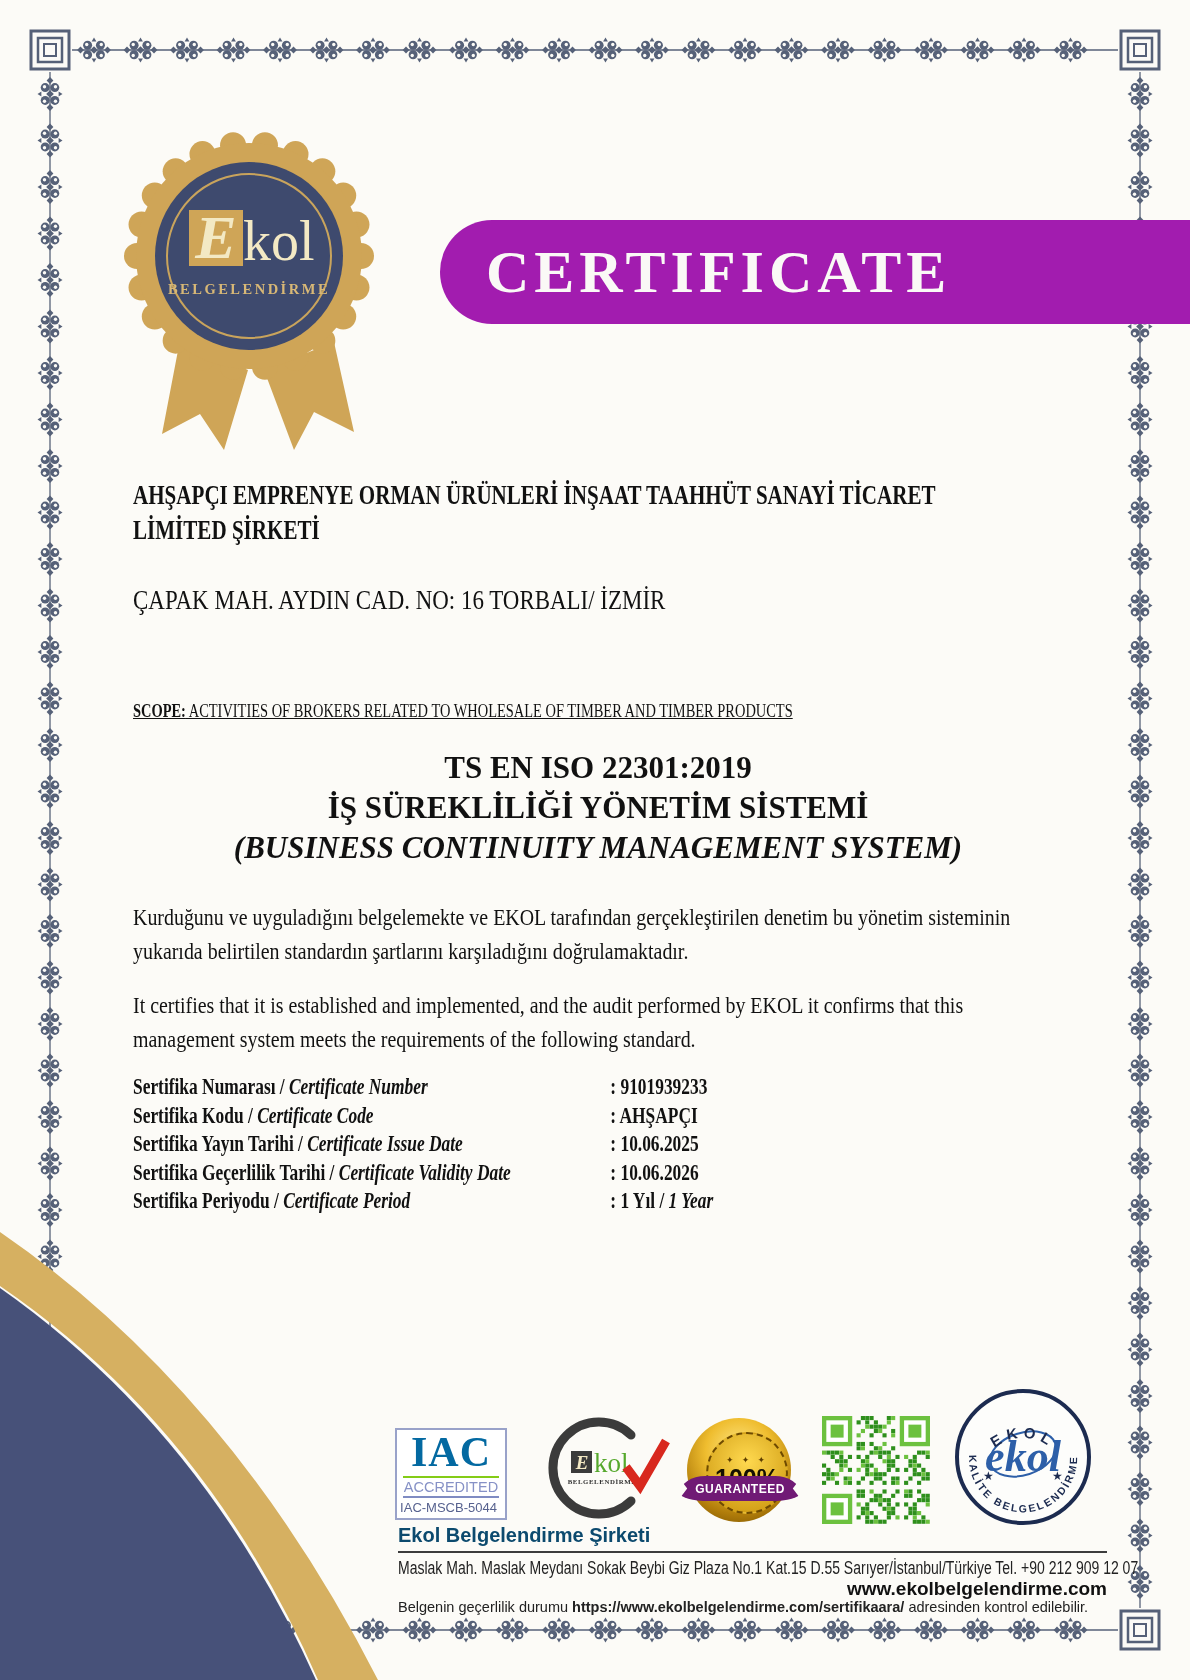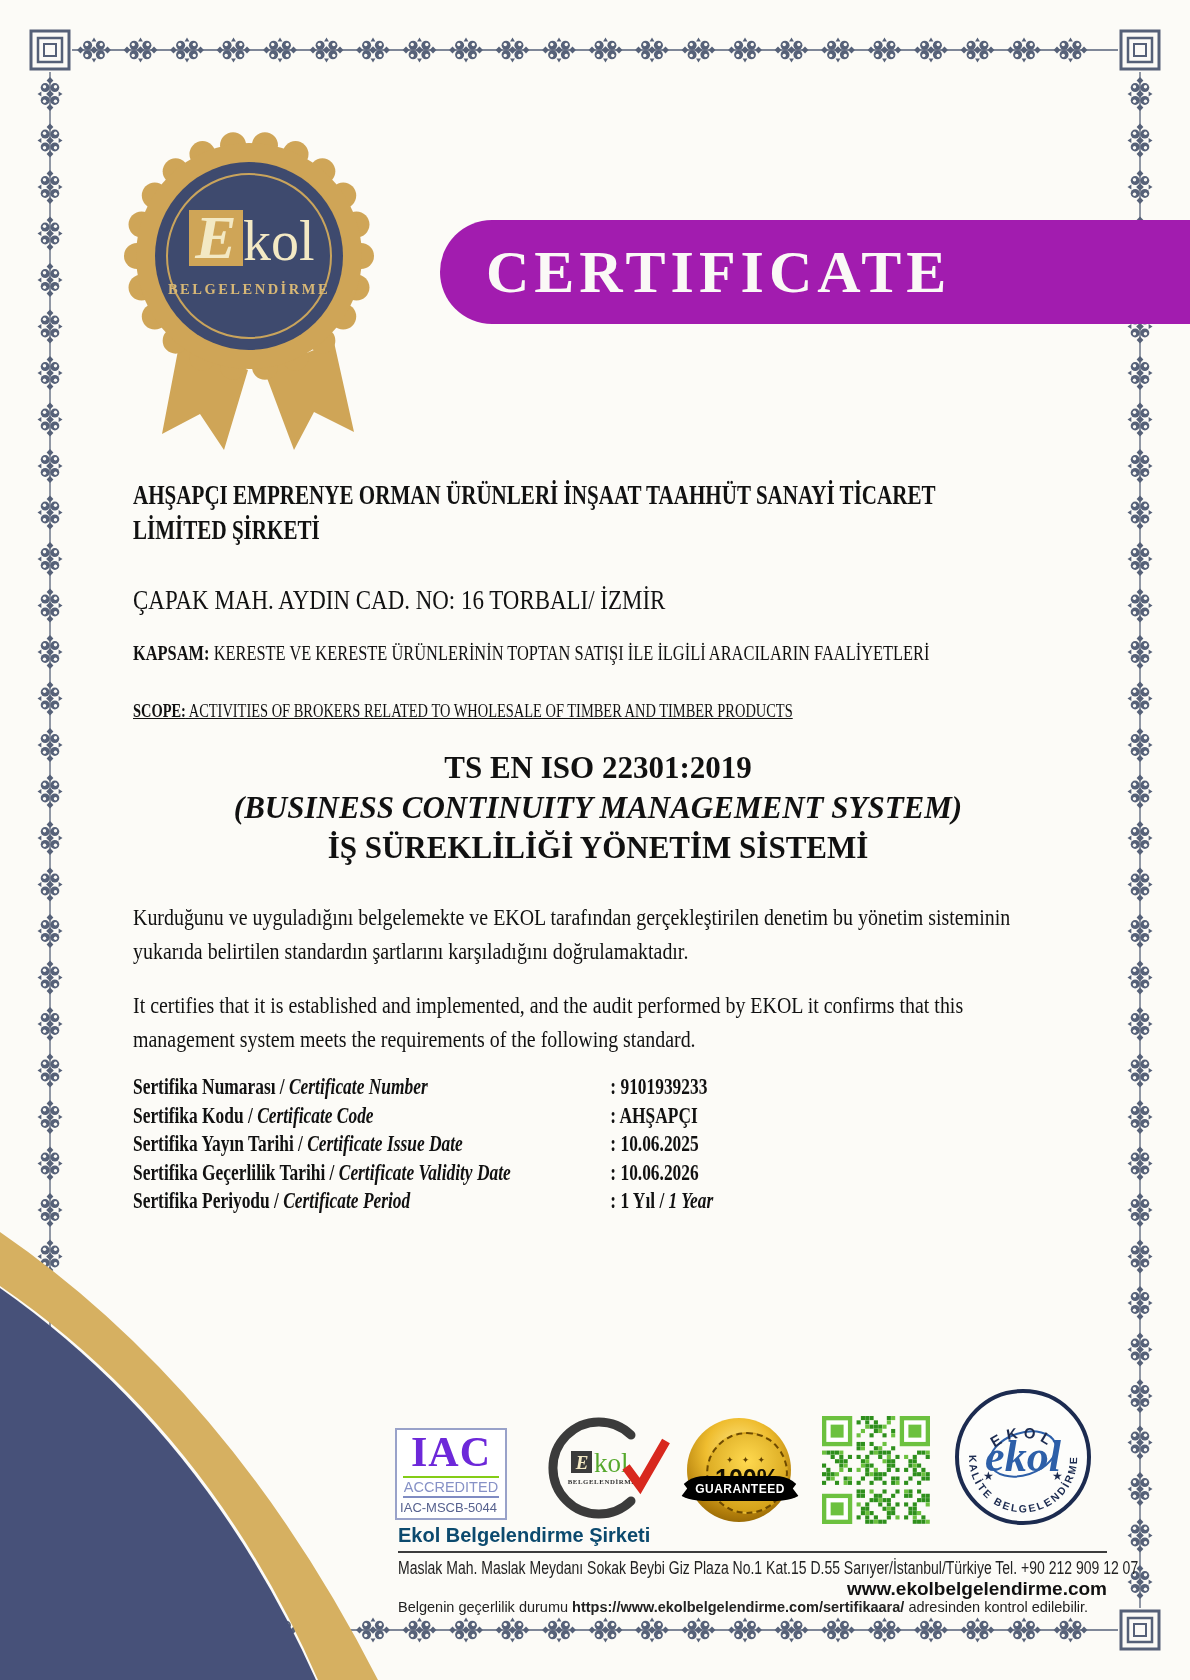--- a/index.html
+++ b/index.html
@@ -29,34 +29,34 @@
   .para{position:absolute;left:133px;font-size:24px;line-height:34px;}
   .details{position:absolute;left:133px;top:1072px;font-weight:bold;font-size:23.5px;line-height:28.5px;
            transform:scaleX(.74);transform-origin:0 0;white-space:nowrap;}
   .det-label{display:inline-block;width:645px;}
   
   #swoosh-svg{position:absolute;left:0;top:0;z-index:3;}
   
   .sans{font-family:"Liberation Sans",sans-serif;}
   .iac{position:absolute;left:395px;top:1428px;width:108px;z-index:4;border:2.5px solid #99a2c9;
        background:#fff;text-align:center;font-family:"Liberation Serif",serif;}
-  .iac-name{font-weight:bold;font-size:42px;line-height:44px;color:#6d28d9;letter-spacing:1px;}
+  .iac-name{font-weight:bold;font-size:42px;line-height:44px;color:#0369a1;letter-spacing:1px;}
   .iac-accr{font-family:"Liberation Sans",sans-serif;font-size:14.5px;color:#8691c6;
             border-top:2px solid #84cc16;border-bottom:2px solid #7f8bc2;padding:1px 0;margin:2px 6px 0 6px;}
   .iac-code{font-family:"Liberation Sans",sans-serif;font-size:13px;color:#57628f;padding:2px 5px 3px 0;}
   .ekol-check{position:absolute;left:536px;top:1414px;z-index:4;}
   .badge100{position:absolute;left:680px;top:1416px;width:120px;height:112px;z-index:4;}
   .badge-circle{position:absolute;left:7px;top:2px;width:104px;height:104px;border-radius:50%;
      background:radial-gradient(circle at 50% 32%,#ffe98a 0%,#efbd2f 38%,#b07c0a 72%,#6e4a00 100%);}
   .badge-inner{position:absolute;left:19px;top:14px;width:78px;height:78px;border-radius:50%;
      border:2px dashed #6e4a00;background:radial-gradient(circle at 50% 35%,#ffd94f,#c8920a);
      display:flex;flex-direction:column;align-items:center;justify-content:center;}
   .badge-stars{font-size:9px;color:#5e3e00;letter-spacing:3px;line-height:9px;}
   .badge-pct{font-family:"Liberation Sans",sans-serif;font-weight:bold;font-size:25px;color:#151000;line-height:26px;}
-  .badge-ribbon{position:absolute;left:0;top:60px;width:120px;height:25px;background:#000000;z-index:2;
+  .badge-ribbon{position:absolute;left:0;top:60px;width:120px;height:25px;background:#701a75;z-index:2;
      clip-path:polygon(0 12%,6% 50%,0 88%,10% 100%,90% 100%,100% 88%,94% 50%,100% 12%,90% 0,10% 0);
      display:flex;align-items:center;justify-content:center;border-radius:40% 40% 45% 45%/130% 130% 60% 60%;}
   .badge-ribbon span{font-family:"Liberation Sans",sans-serif;font-weight:bold;font-size:12px;color:#fff;letter-spacing:.5px;}
   #qr-svg{position:absolute;left:822px;top:1416px;z-index:4;}
   .stamp{position:absolute;left:952px;top:1386px;z-index:4;}
   .f-company{position:absolute;left:398px;top:1524px;font-weight:bold;font-size:20px;color:#0c4a6e;z-index:4;}
   .f-rule{position:absolute;left:398px;top:1551px;width:709px;height:2px;background:#3c3c3c;z-index:4;}
   .f-address{position:absolute;left:398px;top:1558px;font-size:17.5px;color:#222;z-index:4;}
   .f-web{position:absolute;left:398px;top:1578px;width:709px;text-align:right;font-weight:bold;font-size:19px;color:#111;z-index:4;}
   .f-valid{position:absolute;left:398px;top:1599px;width:709px;text-align:left;font-size:14.5px;color:#222;z-index:4;}
@@ -258,36 +258,31 @@
 
   <div class="content">
     <div class="company">
       <span class="cx" style="width:1075px;transform:scaleX(.78);">AHŞAPÇI EMPRENYE ORMAN ÜRÜNLERİ İNŞAAT TAAHHÜT SANAYİ TİCARET LİMİTED ŞİRKETİ</span>
     </div>
 
     <div class="address">
       <span class="cx nowrap" style="transform:scaleX(.85);">ÇAPAK MAH. AYDIN CAD. NO: 16 TORBALI/ İZMİR</span>
     </div>
 
-    <div class="kapsam">
-      <span class="cx nowrap" style="transform:scaleX(.80);">
-        <span class="lbl">KAPSAM:</span><span> KERESTE VE KERESTE ÜRÜNLERİNİN TOPTAN SATIŞI İLE İLGİLİ ARACILARIN FAALİYETLERİ</span>
-      </span>
-    </div>
 
     <div class="scope">
       <span class="cx nowrap" style="transform:scaleX(.74);">
         <span class="lbl">SCOPE:</span><span> ACTIVITIES OF BROKERS RELATED TO WHOLESALE OF TIMBER AND TIMBER PRODUCTS</span>
       </span>
     </div>
 
     <div class="titleblock">
       <div>TS EN ISO 22301:2019</div>
+      <div>İŞ SÜREKLİLİĞİ YÖNETİM SİSTEMİ</div>
       <div style="font-style:italic;">(BUSINESS CONTINUITY MANAGEMENT SYSTEM)</div>
-      <div>İŞ SÜREKLİLİĞİ YÖNETİM SİSTEMİ</div>
     </div>
 
     <div class="para" style="top:900px;">
       <span class="cx" style="width:1120px;transform:scaleX(.83);">Kurduğunu ve uyguladığını belgelemekte ve EKOL tarafından gerçekleştirilen denetim bu yönetim sisteminin yukarıda belirtilen standardın şartlarını karşıladığını doğrulamaktadır.</span>
     </div>
 
     <div class="para" style="top:988px;">
       <span class="cx" style="width:1120px;transform:scaleX(.83);">It certifies that it is established and implemented, and the audit performed by EKOL it confirms that this management system meets the requirements of the following standard.</span>
     </div>
 

